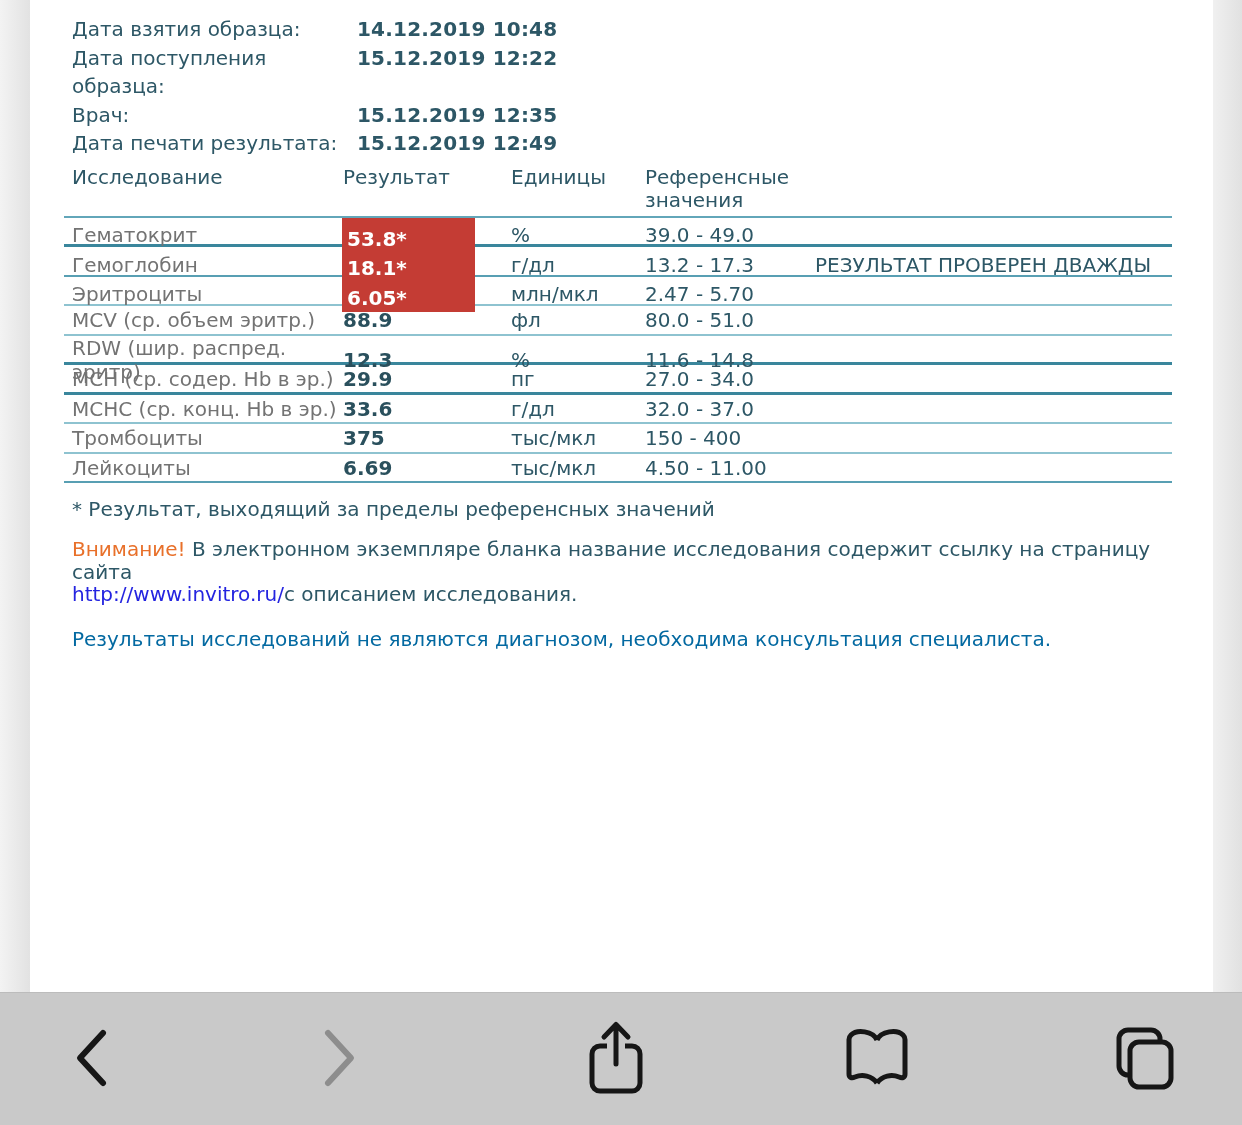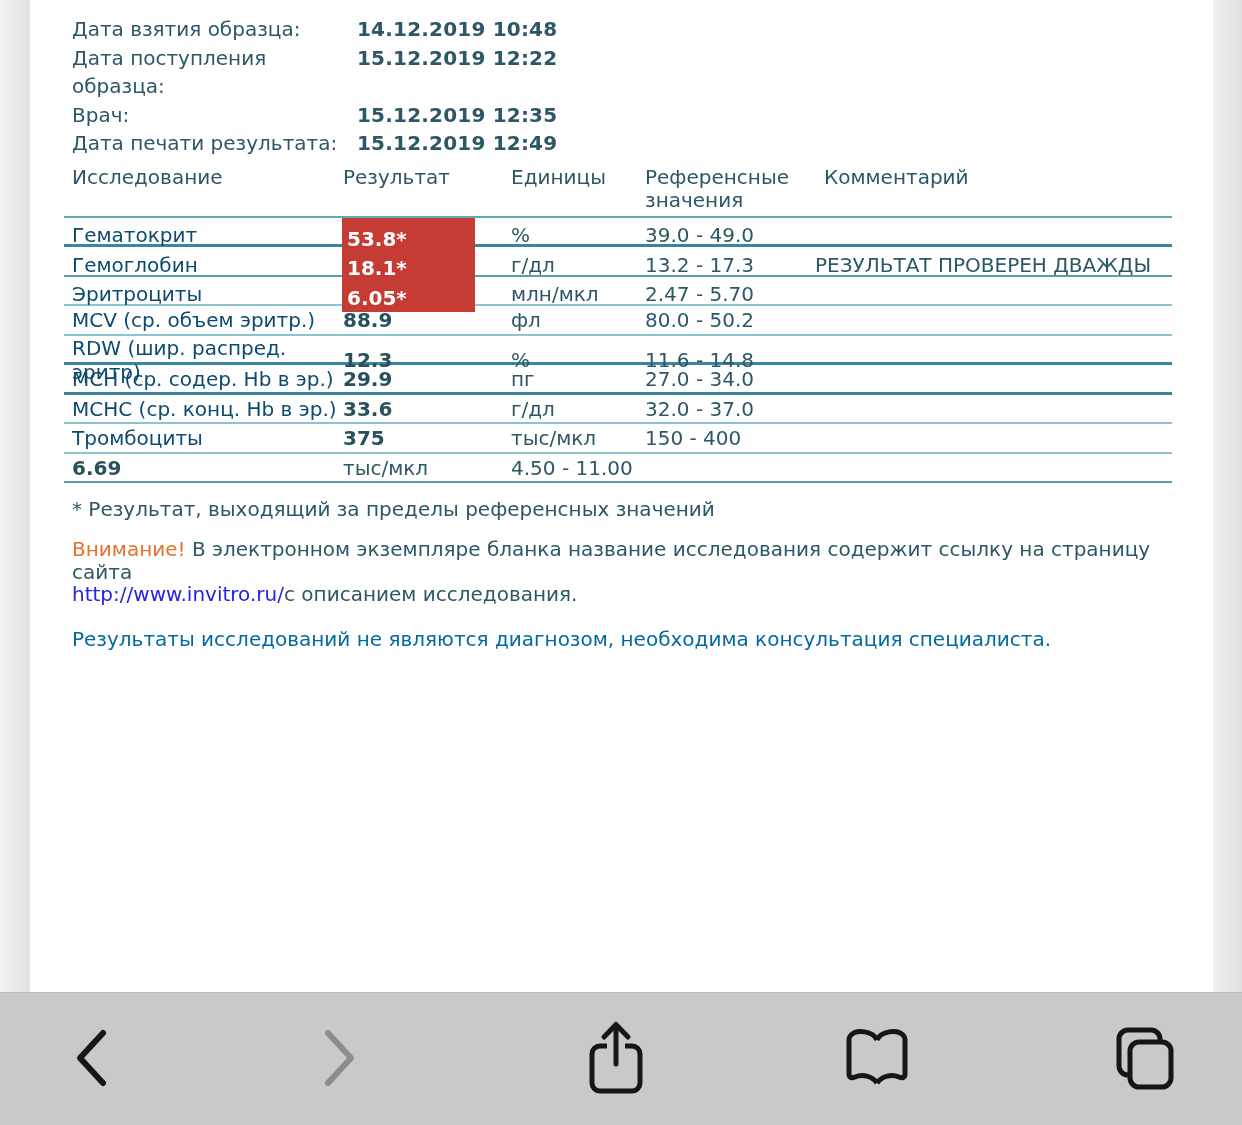--- a/index.html
+++ b/index.html
@@ -26,21 +26,21 @@
   .lab-table { width:1108px; margin-left:-8px; margin-top:2px; }
   .thead, .trow {
     display:grid;
     grid-template-columns:271px 168px 134px 169px 1fr;
   }
   .thead { padding:6px 0 4px 8px; border-bottom:2px solid #62a6b9; min-height:42px; align-items:start; line-height:23px; }
   .thead > div { padding-right:10px; }
   .trow { height:29.5px; align-items:center; border-bottom:2px solid #8ec3d0; padding-left:8px; box-sizing:border-box; }
   .trow.b-dark { border-bottom:3px solid #3a869c; }
   .trow.b-med  { border-bottom:2px solid #589fb3; }
-  .test-link { color:#0c4a6e; text-decoration:none; cursor:pointer; }
+  .test-link { color:#737373; text-decoration:none; cursor:pointer; }
   .result { font-weight:bold; color:#2a505d; }
   .result.flag {
     display:inline-block; width:133px; box-sizing:border-box;
     background:#c43c34; color:#ffffff; padding:9px 0 2px 5px; margin-left:-1px;
   }
   .cell-comment { padding-left:1px; }
 
   
   .note-star { margin-top:14px; }
   .para { margin-top:17px; line-height:22.5px; }
@@ -93,21 +93,20 @@
           <span class="val">15.12.2019 12:49</span>
         </div>
       </div>
 
       <div class="lab-table">
         <div class="thead">
           <div>Исследование</div>
           <div>Результат</div>
           <div>Единицы</div>
           <div>Референсные значения</div>
-          <div style="padding-left:10px;">Комментарий</div>
         </div>
 
         <div class="trow b-dark">
           <div><a class="test-link">Гематокрит</a></div>
           <div><span class="result flag">53.8*</span></div>
           <div>%</div>
           <div>39.0 - 49.0</div>
           <div class="cell-comment"></div>
         </div>
 
@@ -124,21 +123,21 @@
           <div><span class="result flag">6.05*</span></div>
           <div>млн/мкл</div>
           <div>2.47 - 5.70</div>
           <div class="cell-comment"></div>
         </div>
 
         <div class="trow">
           <div><a class="test-link">MCV (ср. объем эритр.)</a></div>
           <div><span class="result">88.9</span></div>
           <div>фл</div>
-          <div>80.0 - 50.2</div>
+          <div>80.0 - 51.0</div>
           <div class="cell-comment"></div>
         </div>
 
         <div class="trow b-dark">
           <div><a class="test-link">RDW (шир. распред. эритр)</a></div>
           <div><span class="result">12.3</span></div>
           <div>%</div>
           <div>11.6 - 14.8</div>
           <div class="cell-comment"></div>
         </div>
@@ -161,20 +160,21 @@
 
         <div class="trow">
           <div><a class="test-link">Тромбоциты</a></div>
           <div><span class="result">375</span></div>
           <div>тыс/мкл</div>
           <div>150 - 400</div>
           <div class="cell-comment"></div>
         </div>
 
         <div class="trow b-med">
+          <div><a class="test-link">Лейкоциты</a></div>
           <div><span class="result">6.69</span></div>
           <div>тыс/мкл</div>
           <div>4.50 - 11.00</div>
           <div class="cell-comment"></div>
         </div>
       </div>
 
       <div class="note-star">* Результат, выходящий за пределы референсных значений</div>
 
       <div class="para"><span class="attention">Внимание!</span><span> В электронном экземпляре бланка название исследования содержит ссылку на страницу сайта</span><br><a class="link">http://www.invitro.ru/</a><span>с описанием исследования.</span></div>

